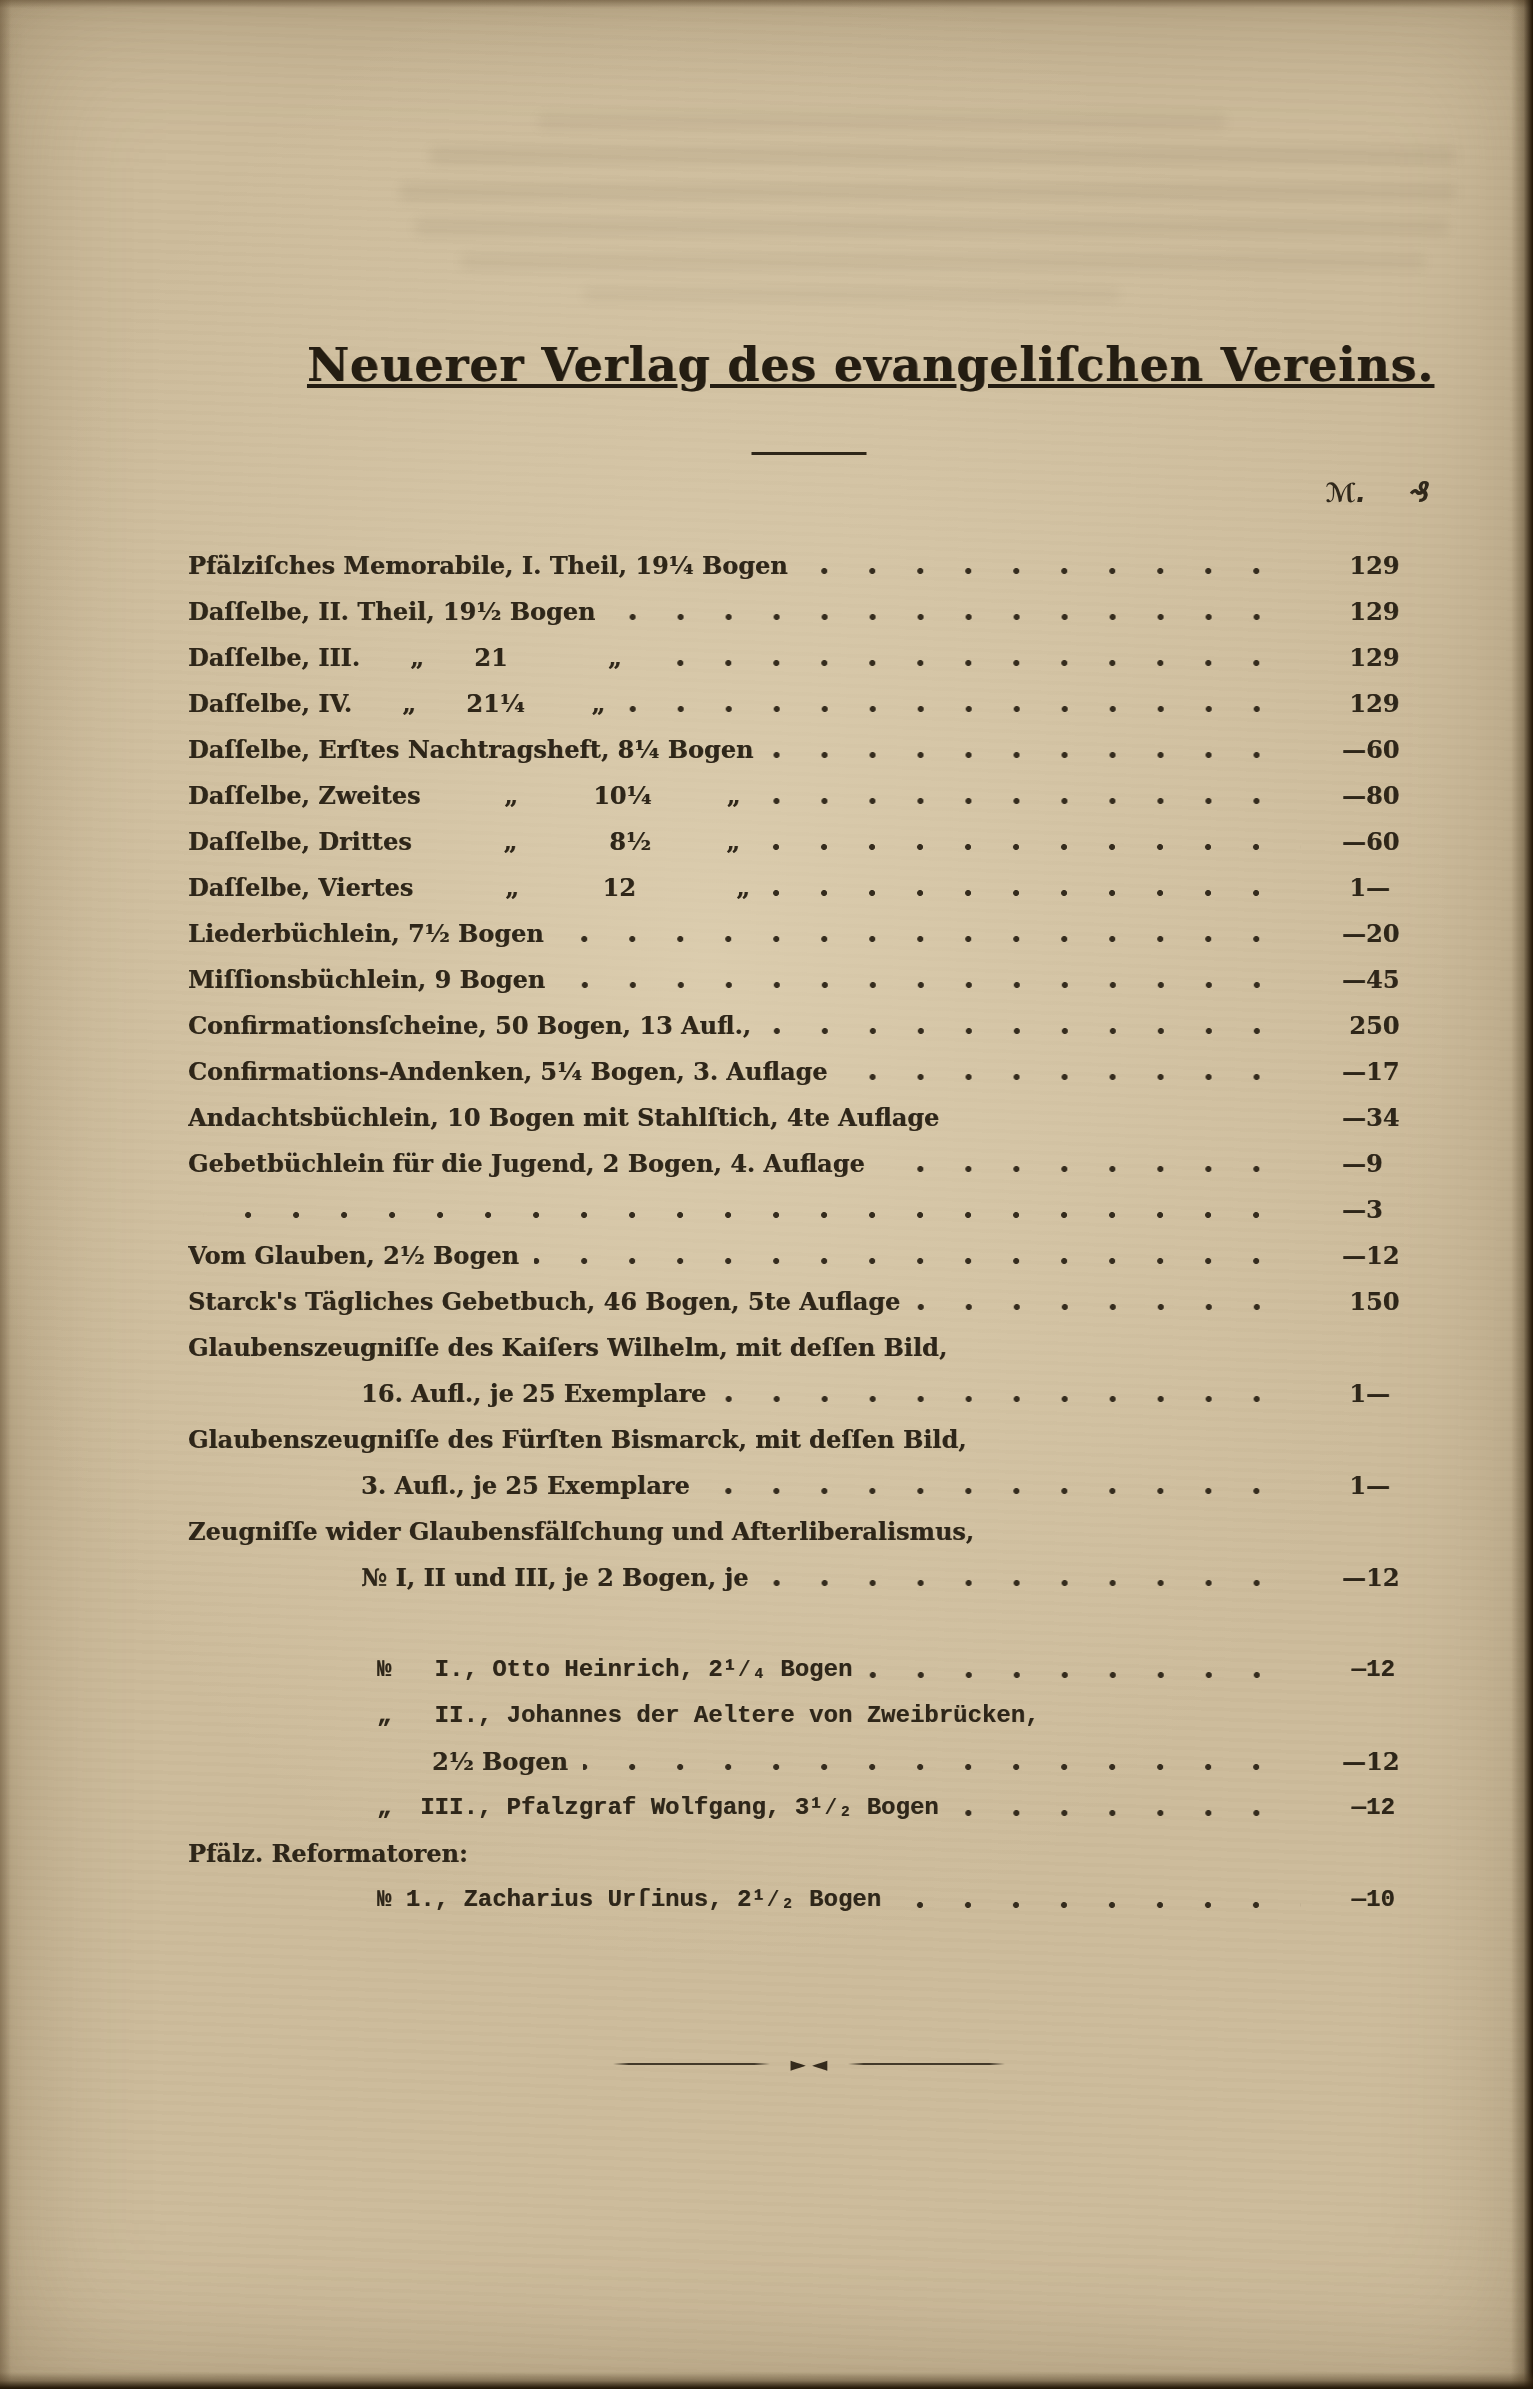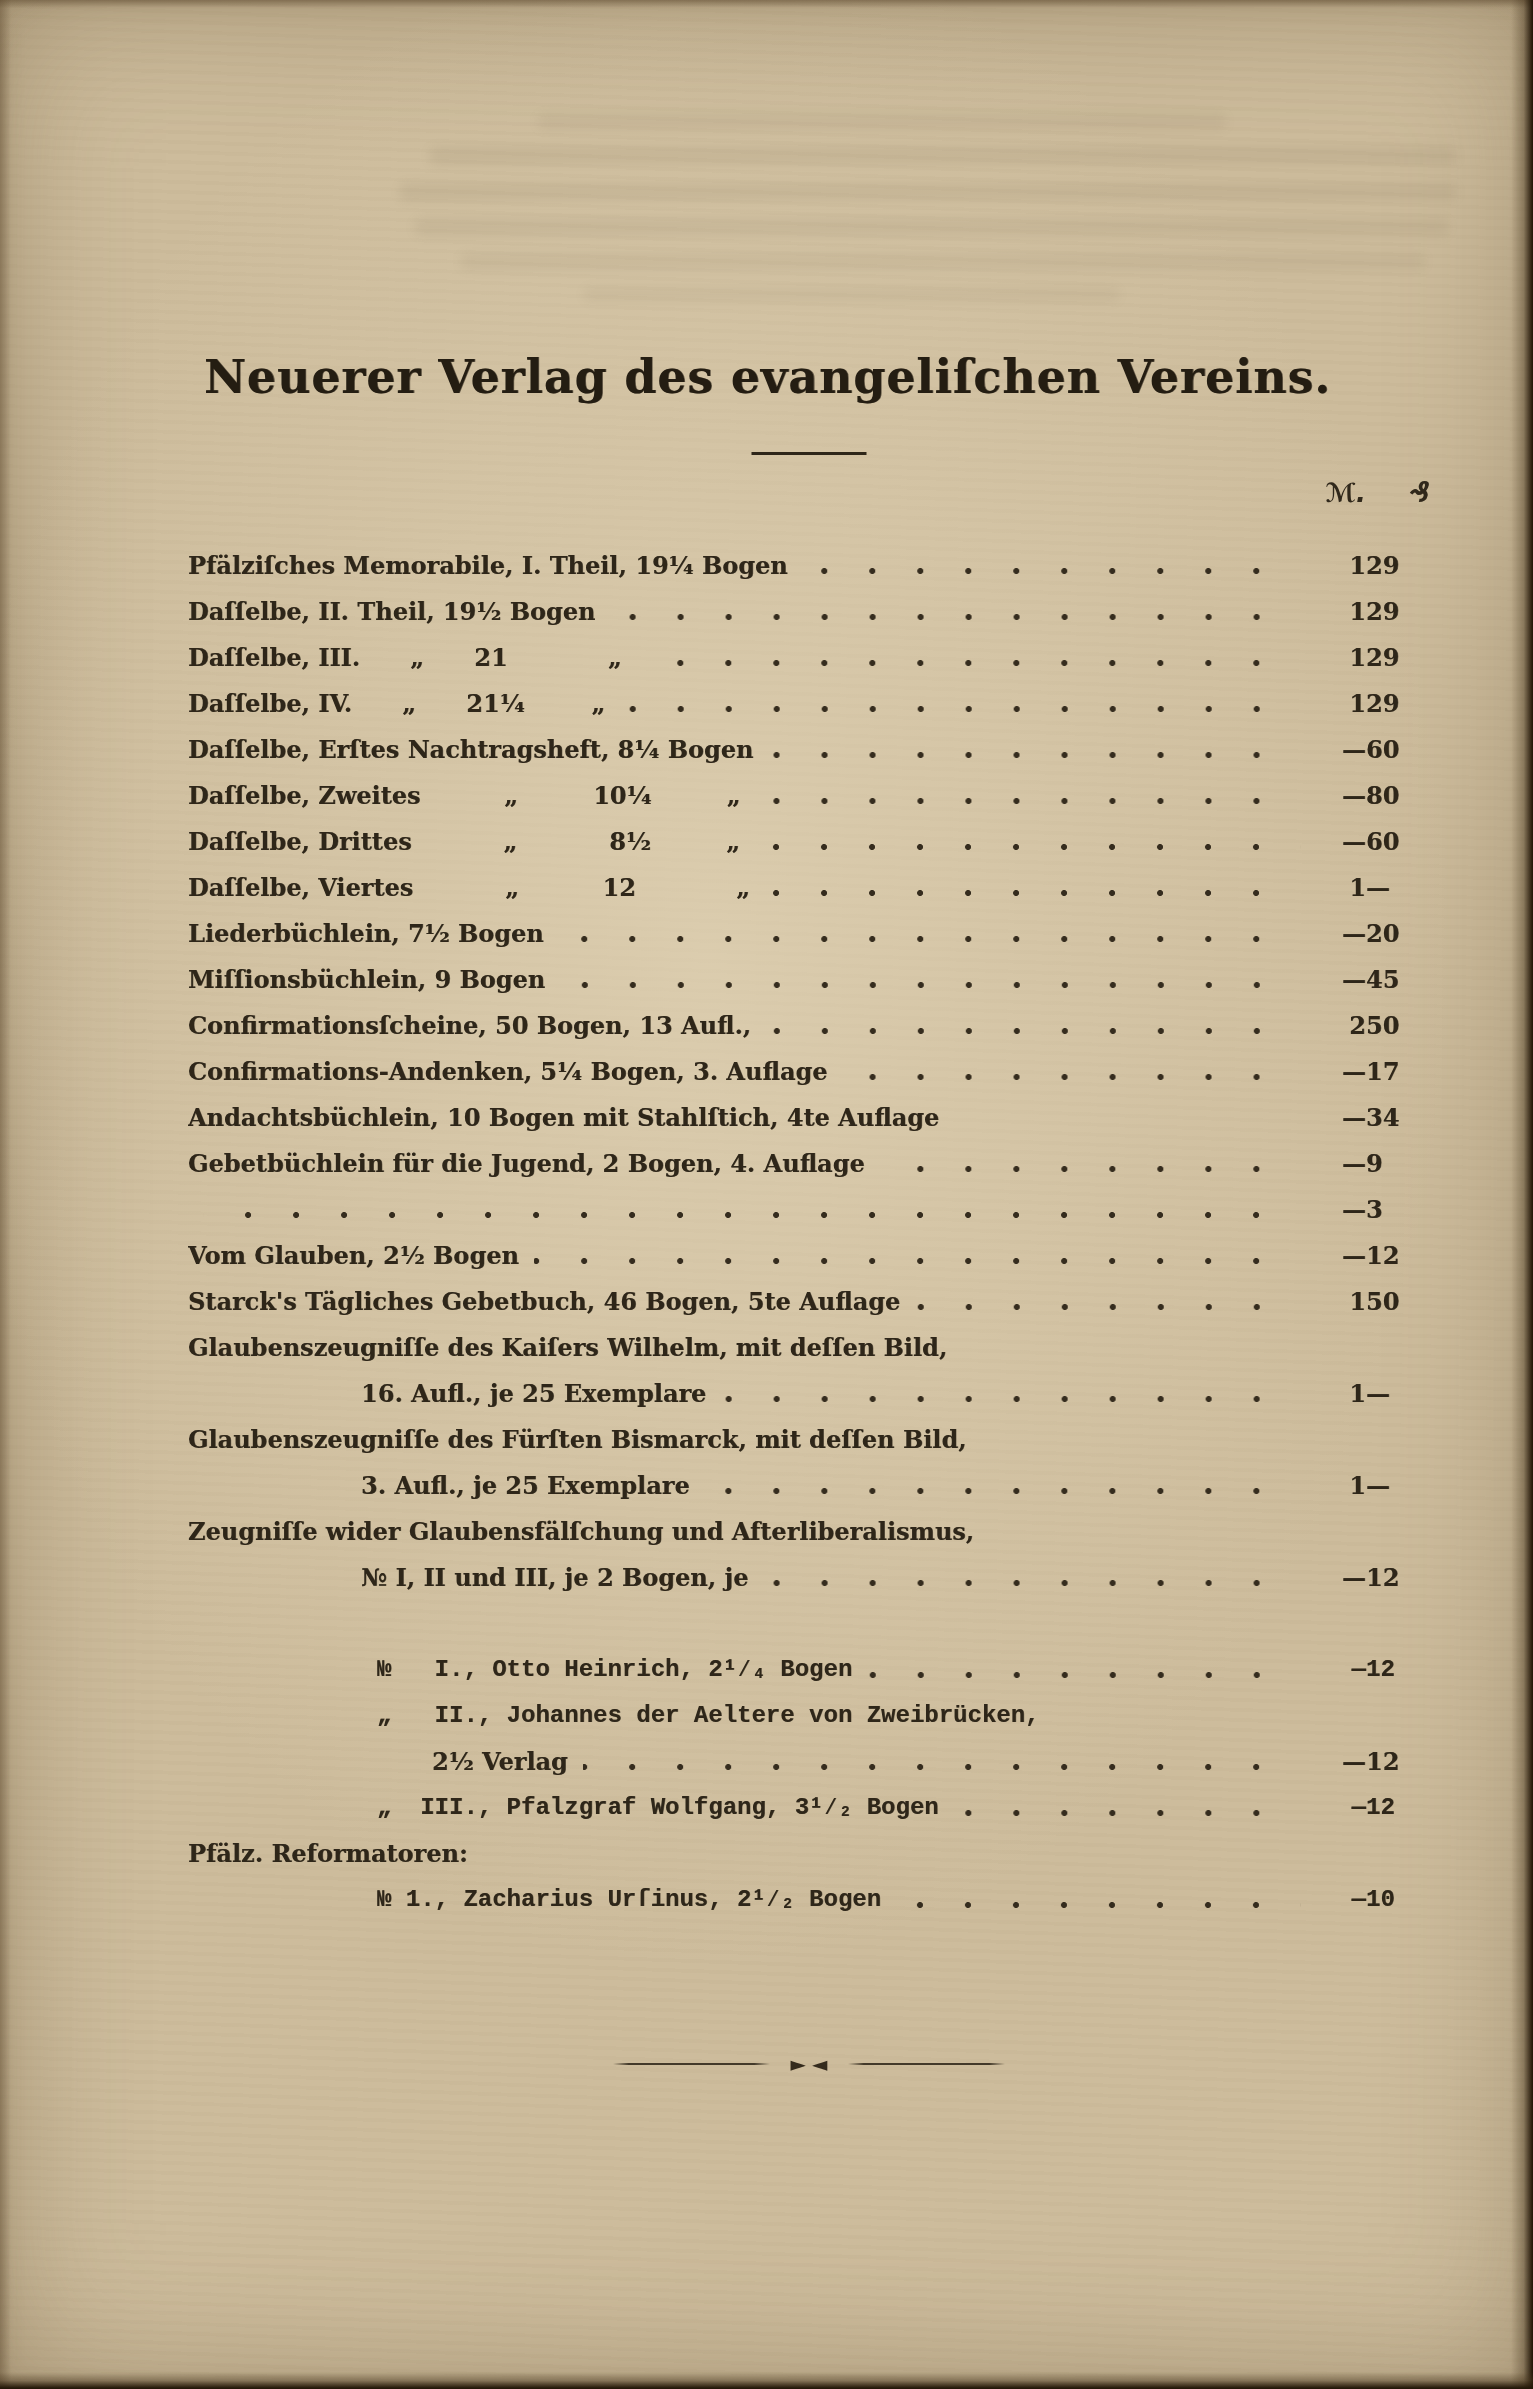--- a/index.html
+++ b/index.html
@@ -34,25 +34,26 @@
   .g2 { top: 147px; left: 429px;  width: 1028px; height: 18.4px; opacity: .10; }
   .g3 { top: 183px; left: 399px;  width: 1058px; height: 18.4px; opacity: .10; }
   .g4 { top: 218px; left: 414px;  width: 1035px; height: 18.4px; opacity: .09; }
   .g5 { top: 253px; left: 460px;  width: 966px; height: 17px; opacity: .08; }
   .g6 { top: 287px; left: 583px;  width: 537px;  height: 15.3px; opacity: .07; }
 
   .content { position: absolute; left: 188px; width: 1242px; top: 0; height: 100%; }
 
   .title {
     position: absolute; top: 334px; left: 0; width: 100%;
-    margin: 16px; text-align: left;
+    margin: 4px; text-align: right;
     font-size: 46px; font-weight: 700; letter-spacing: 0.8px;
     color: #241d12;
     text-shadow: 0.8px 0 0 rgba(36,29,18,0.6);
     white-space: nowrap;
+    text-decoration: underline;
   }
 
   .title-rule {
     position: absolute; top: 452px; left: 50%; transform: translateX(-50%);
     width: 115px; height: 3.1px; background: #2e2619;
   }
 
   .price-header {
     position: absolute; top: 475px; right: 0;
     display: flex; align-items: baseline;
@@ -159,21 +160,21 @@
         <div class="row"><span class="row-text">Starck's Tägliches Gebetbuch, 46 Bogen, 5te Auflage</span><span class="dots"></span><span class="price-m">1</span><span class="price-pf">50</span></div>
         <div class="row"><span class="row-text">Glaubenszeugniſſe des Kaiſers Wilhelm, mit deſſen Bild,</span><span class="dots no-dots"></span><span class="price-m"></span><span class="price-pf"></span></div>
         <div class="row indent-1"><span class="row-text">16. Aufl., je 25 Exemplare</span><span class="dots"></span><span class="price-m">1</span><span class="price-pf">—</span></div>
         <div class="row"><span class="row-text">Glaubenszeugniſſe des Fürſten Bismarck, mit deſſen Bild,</span><span class="dots no-dots"></span><span class="price-m"></span><span class="price-pf"></span></div>
         <div class="row indent-1"><span class="row-text">3. Aufl., je 25 Exemplare</span><span class="dots"></span><span class="price-m">1</span><span class="price-pf">—</span></div>
         <div class="row"><span class="row-text">Zeugniſſe wider Glaubensfälſchung und Afterliberalismus,</span><span class="dots no-dots"></span><span class="price-m"></span><span class="price-pf"></span></div>
         <div class="row indent-1"><span class="row-text">№ I, II und III, je 2 Bogen, je</span><span class="dots"></span><span class="price-m">—</span><span class="price-pf">12</span></div>
         <div class="row"><span class="dots no-dots"></span><span class="price-m"></span><span class="price-pf"></span></div>
         <div class="row indent-2"><span class="row-text">№   I., Otto Heinrich, 2¹⁄₄ Bogen</span><span class="dots"></span><span class="price-m">—</span><span class="price-pf">12</span></div>
         <div class="row indent-2"><span class="row-text">„   II., Johannes der Aeltere von Zweibrücken,</span><span class="dots no-dots"></span><span class="price-m"></span><span class="price-pf"></span></div>
-        <div class="row indent-3"><span class="row-text">2¹⁄₂ Verlag</span><span class="dots"></span><span class="price-m">—</span><span class="price-pf">12</span></div>
+        <div class="row indent-3"><span class="row-text">2¹⁄₂ Bogen</span><span class="dots"></span><span class="price-m">—</span><span class="price-pf">12</span></div>
         <div class="row indent-2"><span class="row-text">„  III., Pfalzgraf Wolfgang, 3¹⁄₂ Bogen</span><span class="dots"></span><span class="price-m">—</span><span class="price-pf">12</span></div>
         <div class="row"><span class="row-text">Pfälz. Reformatoren:</span><span class="dots no-dots"></span><span class="price-m"></span><span class="price-pf"></span></div>
         <div class="row indent-2"><span class="row-text">№ 1., Zacharius Urſinus, 2¹⁄₂ Bogen</span><span class="dots"></span><span class="price-m">—</span><span class="price-pf">10</span></div>
       </div>
 
     <div class="ornament">
       <span class="orn-line"></span>
       <span class="orn-glyph">►◄</span>
       <span class="orn-line"></span>
     </div>

